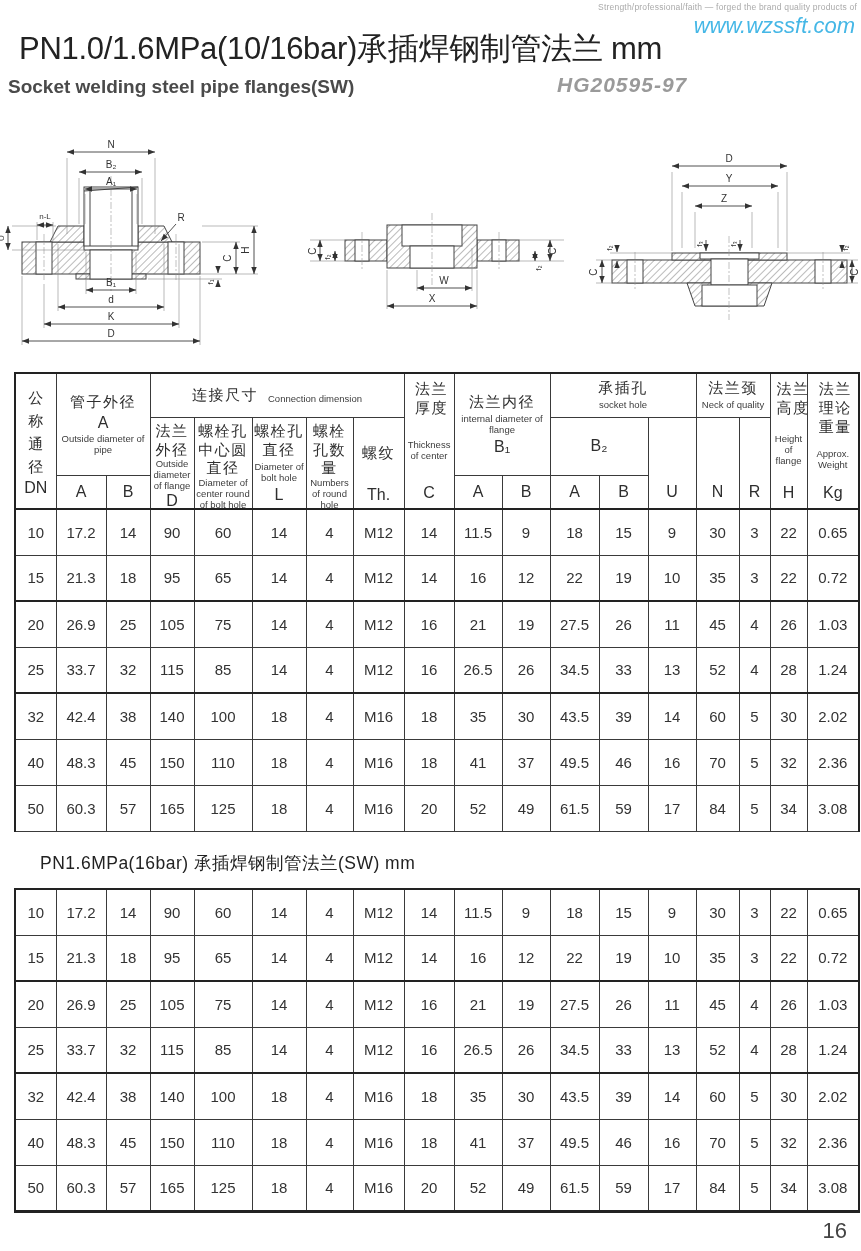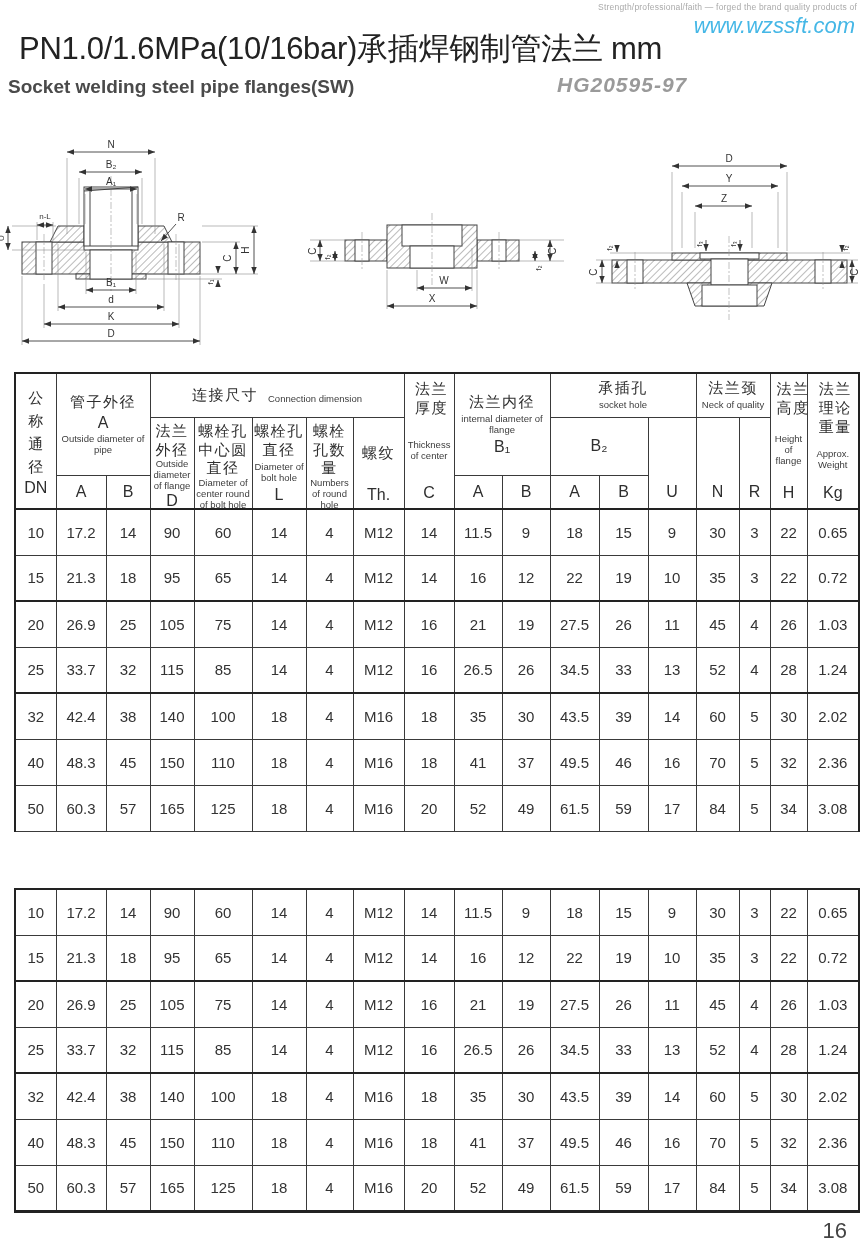--- a/index.html
+++ b/index.html
@@ -525,20 +525,21 @@
           <td>59</td>
           <td>17</td>
           <td>84</td>
           <td>5</td>
           <td>34</td>
           <td>3.08</td>
         </tr>
       </tbody>
   </table>
 
+  <div class="abs sep">PN1.6MPa(16bar) 承插焊钢制管法兰(SW)  mm</div>
 
   <table class="abs spec tbl2">
     <colgroup>
       <col style="width:41px">
         <col style="width:50px">
         <col style="width:44px">
         <col style="width:44px">
       <col style="width:58px">
         <col style="width:54px">
         <col style="width:47px">

